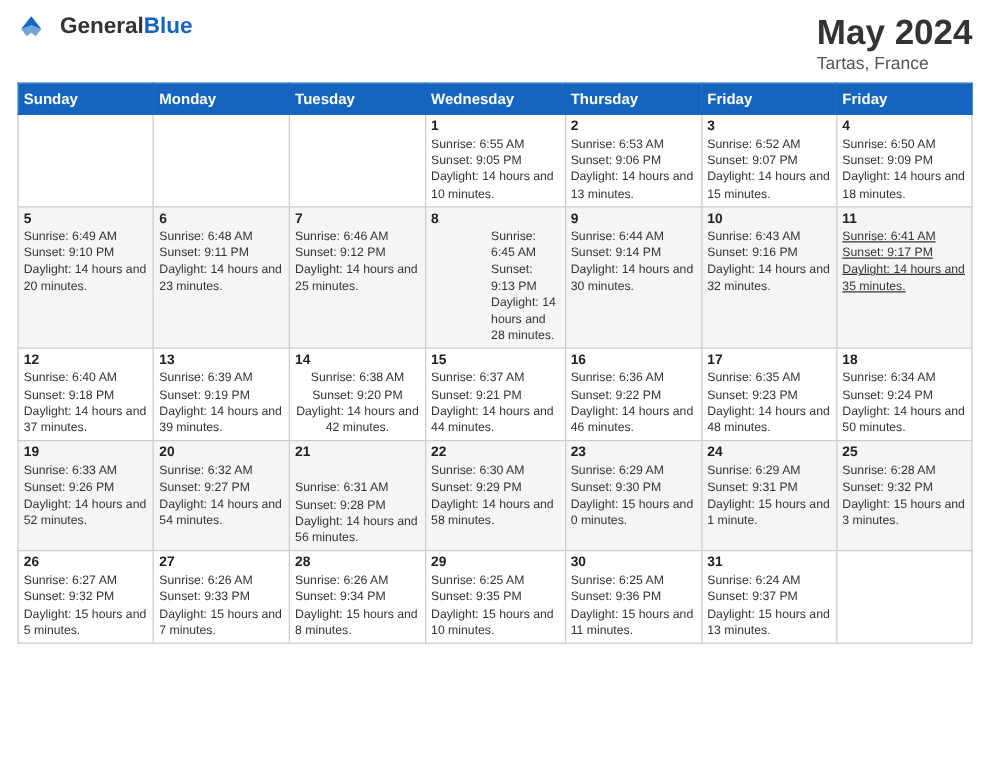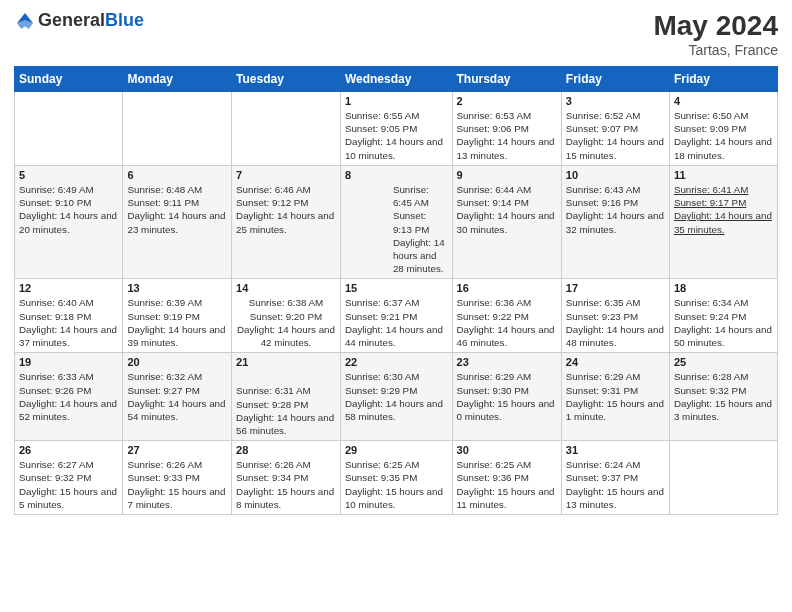--- a/index.html
+++ b/index.html
@@ -16,35 +16,35 @@
     }
     .header {
       display: flex;
       justify-content: space-between;
       align-items: flex-start;
       margin-bottom: 8px;
     }
     .logo {
       display: flex;
       align-items: center;
-      gap: 2px;
+      gap: 12px;
     }
     .logo-text {
       font-size: 18px;
       font-weight: bold;
       line-height: 1.1;
     }
     .logo-general { color: #333; }
     .logo-blue { color: #1565C0; }
     .logo-icon {
       width: 22px;
       height: 22px;
     }
     .title-block {
-      text-align: right;
+      text-align: left;
     }
     .month-year {
       font-size: 28px;
       font-weight: bold;
       color: #333;
     }
     .location {
       font-size: 14px;
       color: #555;
     }

